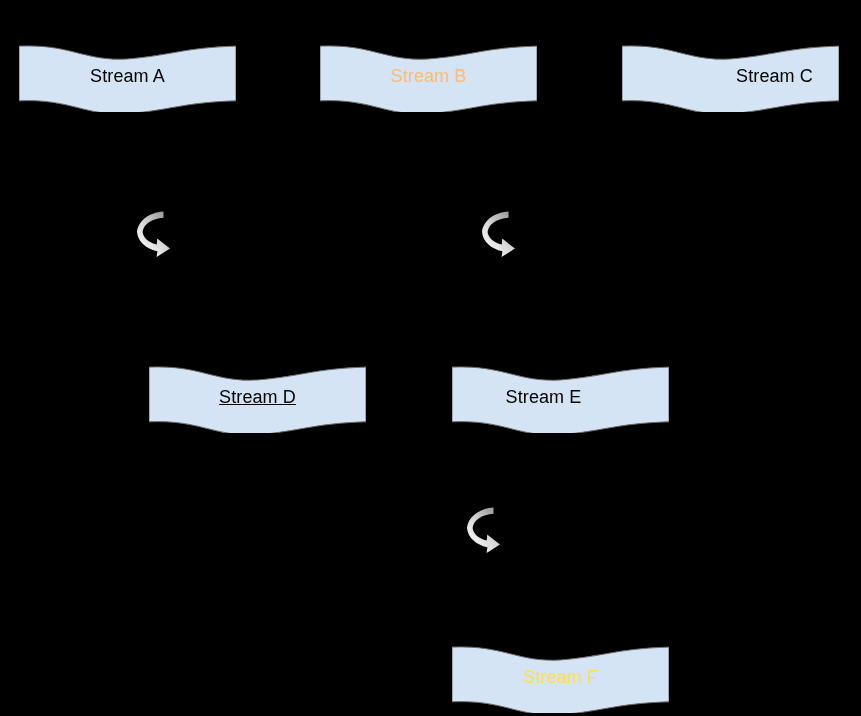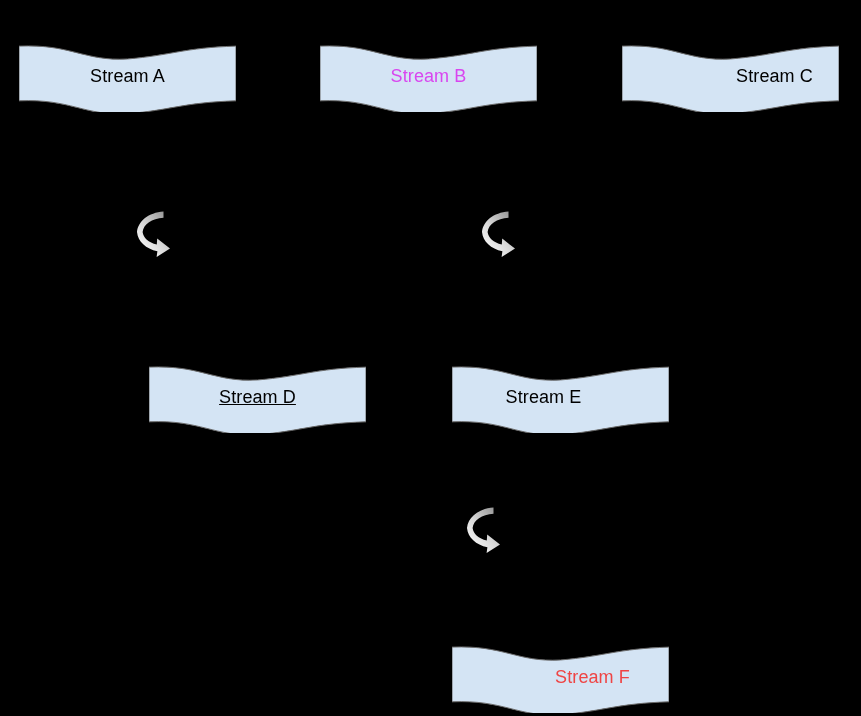--- a/index.html
+++ b/index.html
@@ -59,21 +59,21 @@
     <div class="stream-wrap" style="left: 19px; top: 28px; width: 217px; height: 72px;">
       <svg class="stream-svg" width="217" height="72" viewBox="0 0 217 72">
         <path d="M 0 6.12 C 52.08 3.8015999999999996 65.1 21.438000000000002 108.5 18.954 C 151.89999999999998 15.4764 164.92000000000002 7.6104 217 6.12 L 217 60.839999999999996 C 164.92000000000002 62.3304 151.89999999999998 70.19640000000001 108.5 73.674 C 65.1 76.158 52.08 58.52159999999999 0 60.839999999999996 Z" fill="#d4e4f4" stroke="#6b6b6b" stroke-width="1"></path>
       </svg>
       <div class="stream-label" style="color: rgb(0, 0, 0);">Stream A</div>
     </div>
     <div class="stream-wrap" style="left: 320px; top: 28px; width: 217px; height: 72px;">
       <svg class="stream-svg" width="217" height="72" viewBox="0 0 217 72">
         <path d="M 0 6.12 C 52.08 3.8015999999999996 65.1 21.438000000000002 108.5 18.954 C 151.89999999999998 15.4764 164.92000000000002 7.6104 217 6.12 L 217 60.839999999999996 C 164.92000000000002 62.3304 151.89999999999998 70.19640000000001 108.5 73.674 C 65.1 76.158 52.08 58.52159999999999 0 60.839999999999996 Z" fill="#d4e4f4" stroke="#6b6b6b" stroke-width="1"></path>
       </svg>
-      <div class="stream-label" style="color: #d946ef; text-align: right;">Stream B</div>
+      <div class="stream-label" style="color: #fdba74; text-align: right;">Stream B</div>
     </div>
     <div class="stream-wrap" style="left: 622px; top: 28px; width: 217px; height: 72px;">
       <svg class="stream-svg" width="217" height="72" viewBox="0 0 217 72">
         <path d="M 0 6.12 C 52.08 3.8015999999999996 65.1 21.438000000000002 108.5 18.954 C 151.89999999999998 15.4764 164.92000000000002 7.6104 217 6.12 L 217 60.839999999999996 C 164.92000000000002 62.3304 151.89999999999998 70.19640000000001 108.5 73.674 C 65.1 76.158 52.08 58.52159999999999 0 60.839999999999996 Z" fill="#d4e4f4" stroke="#6b6b6b" stroke-width="1"></path>
       </svg>
       <div class="stream-label" style="color: rgb(0, 0, 0); padding-left: 44px;">Stream C</div>
     </div>
     <div class="stream-wrap" style="left: 149px; top: 349px; width: 217px; height: 72px;">
       <svg class="stream-svg" width="217" height="72" viewBox="0 0 217 72">
         <path d="M 0 6.12 C 52.08 3.8015999999999996 65.1 21.438000000000002 108.5 18.954 C 151.89999999999998 15.4764 164.92000000000002 7.6104 217 6.12 L 217 60.839999999999996 C 164.92000000000002 62.3304 151.89999999999998 70.19640000000001 108.5 73.674 C 65.1 76.158 52.08 58.52159999999999 0 60.839999999999996 Z" fill="#d4e4f4" stroke="#6b6b6b" stroke-width="1"></path>
@@ -83,21 +83,21 @@
     <div class="stream-wrap" style="left: 452px; top: 349px; width: 183px; height: 72px;">
       <svg class="stream-svg" width="217" height="72" viewBox="0 0 217 72">
         <path d="M 0 6.12 C 52.08 3.8015999999999996 65.1 21.438000000000002 108.5 18.954 C 151.89999999999998 15.4764 164.92000000000002 7.6104 217 6.12 L 217 60.839999999999996 C 164.92000000000002 62.3304 151.89999999999998 70.19640000000001 108.5 73.674 C 65.1 76.158 52.08 58.52159999999999 0 60.839999999999996 Z" fill="#d4e4f4" stroke="#6b6b6b" stroke-width="1"></path>
       </svg>
       <div class="stream-label" style="color: rgb(0, 0, 0);">Stream E</div>
     </div>
     <div class="stream-wrap" style="left: 452px; top: 629px; width: 217px; height: 72px;">
       <svg class="stream-svg" width="217" height="72" viewBox="0 0 217 72">
         <path d="M 0 6.12 C 52.08 3.8015999999999996 65.1 21.438000000000002 108.5 18.954 C 151.89999999999998 15.4764 164.92000000000002 7.6104 217 6.12 L 217 60.839999999999996 C 164.92000000000002 62.3304 151.89999999999998 70.19640000000001 108.5 73.674 C 65.1 76.158 52.08 58.52159999999999 0 60.839999999999996 Z" fill="#d4e4f4" stroke="#6b6b6b" stroke-width="1"></path>
       </svg>
-      <div class="stream-label" style="color: #ef4444; padding-left: 32px;">Stream F</div>
+      <div class="stream-label" style="color: #fde047;">Stream F</div>
     </div>
     <div class="arrow-wrap" style="left: 132px; top: 196px; width: 40px; height: 54px;">
       <svg class="arrow-svg" width="40" height="54" viewBox="0 0 40 54">
         <defs>
           <linearGradient id="arrowGrad0" x1="1" y1="0" x2="0.15" y2="1">
             <stop offset="0%" stop-color="#8a8a8a"></stop>
             <stop offset="55%" stop-color="#d8d8d8"></stop>
             <stop offset="100%" stop-color="#ffffff"></stop>
           </linearGradient>
         </defs>

